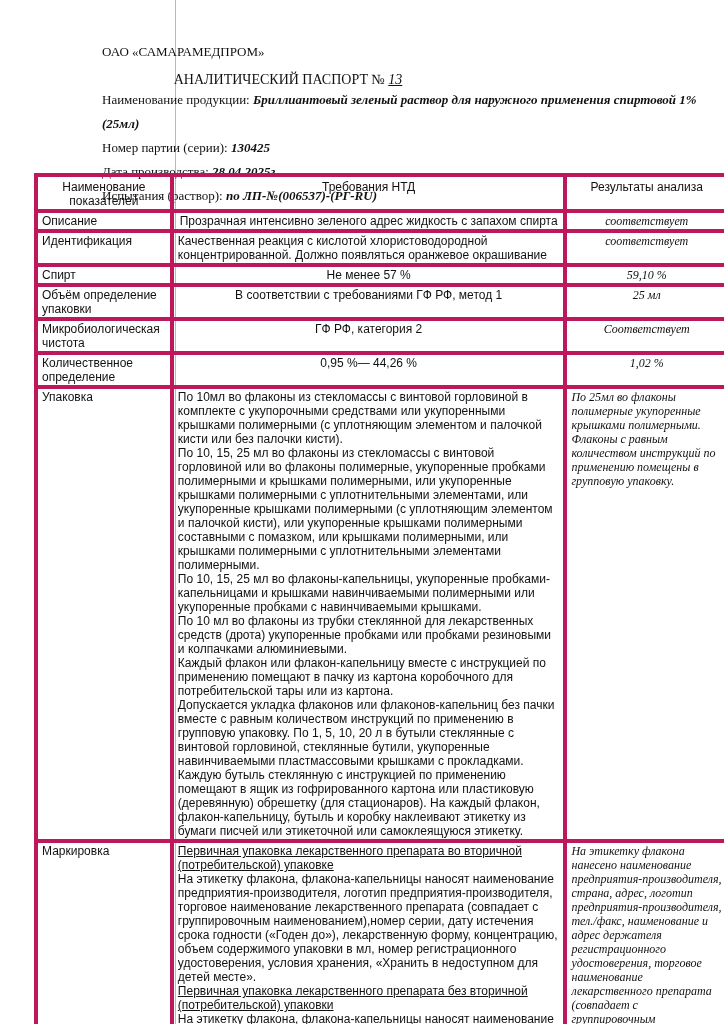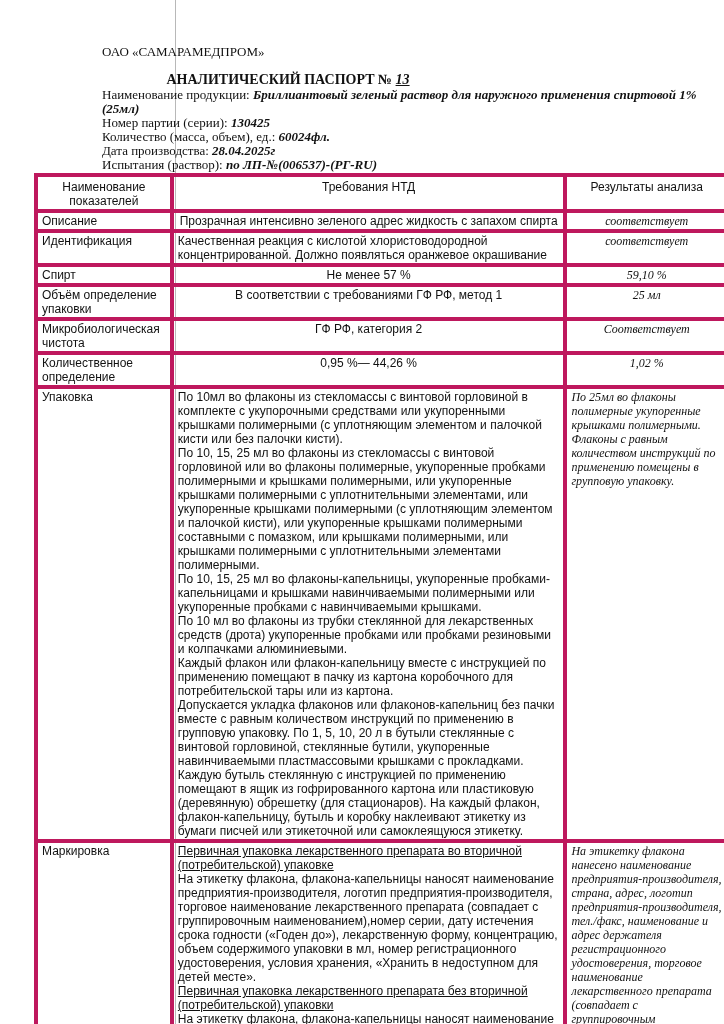--- a/index.html
+++ b/index.html
@@ -4,23 +4,23 @@
 <style>
   html, body { margin: 0; padding: 0; }
   body {
     width: 724px; height: 1024px; background: #ffffff; position: relative; overflow: hidden;
     font-family: "Liberation Serif", serif; color: #111;
   }
   .scanline {
     position: absolute; left: 175px; top: 0; width: 1px; height: 1024px; background: #b8b8b8;
   }
   .company { position: absolute; left: 102px; top: 44px; font-size: 13px; }
-  .title { position: absolute; left: 0; width: 576px; top: 72px; text-align: center; font-size: 14px; font-weight: bold; }
+  .title { position: absolute; left: 0; width: 576px; top: 72px; text-align: center; font-size: 14px; font-weight: normal; }
   .title .num { font-style: italic; text-decoration: underline; }
-  .meta { position: absolute; left: 102px; top: 88px; width: 610px; font-size: 13px; line-height: 14px; }
+  .meta { position: absolute; left: 102px; top: 88px; width: 610px; font-size: 13px; line-height: 24px; }
   .meta .val { font-style: italic; font-weight: bold; }
   table.main {
     position: absolute; left: 34px; top: 173px; width: 692px; border-collapse: collapse;
     font-size: 12px; line-height: 14px;
   }
   table.main td, table.main th {
     border: 4px solid #be185d; vertical-align: top; padding: 1px 4px; font-weight: normal;
   }
   table.main th { text-align: center; padding-top: 3px; }
   td.c1 { width: 124px; font-family: "Liberation Sans", sans-serif; font-size: 12px; }
@@ -46,24 +46,20 @@
 </div>
 
 <div class="meta">
   <div>
     <span>Наименование продукции:</span>
     <span class="val">Бриллиантовый зеленый раствор для наружного применения спиртовой 1% (25мл)</span>
   </div>
   <div>
     <span>Номер партии (серии):</span>
     <span class="val">130425</span>
-  </div>
-  <div>
-    <span>Количество (масса, объем), ед.:</span>
-    <span class="val">60024фл.</span>
   </div>
   <div>
     <span>Дата производства:</span>
     <span class="val">28.04.2025г</span>
   </div>
   <div>
     <span>Испытания (раствор):</span>
     <span class="val">по ЛП-№(006537)-(РГ-RU)</span>
   </div>
 </div>

